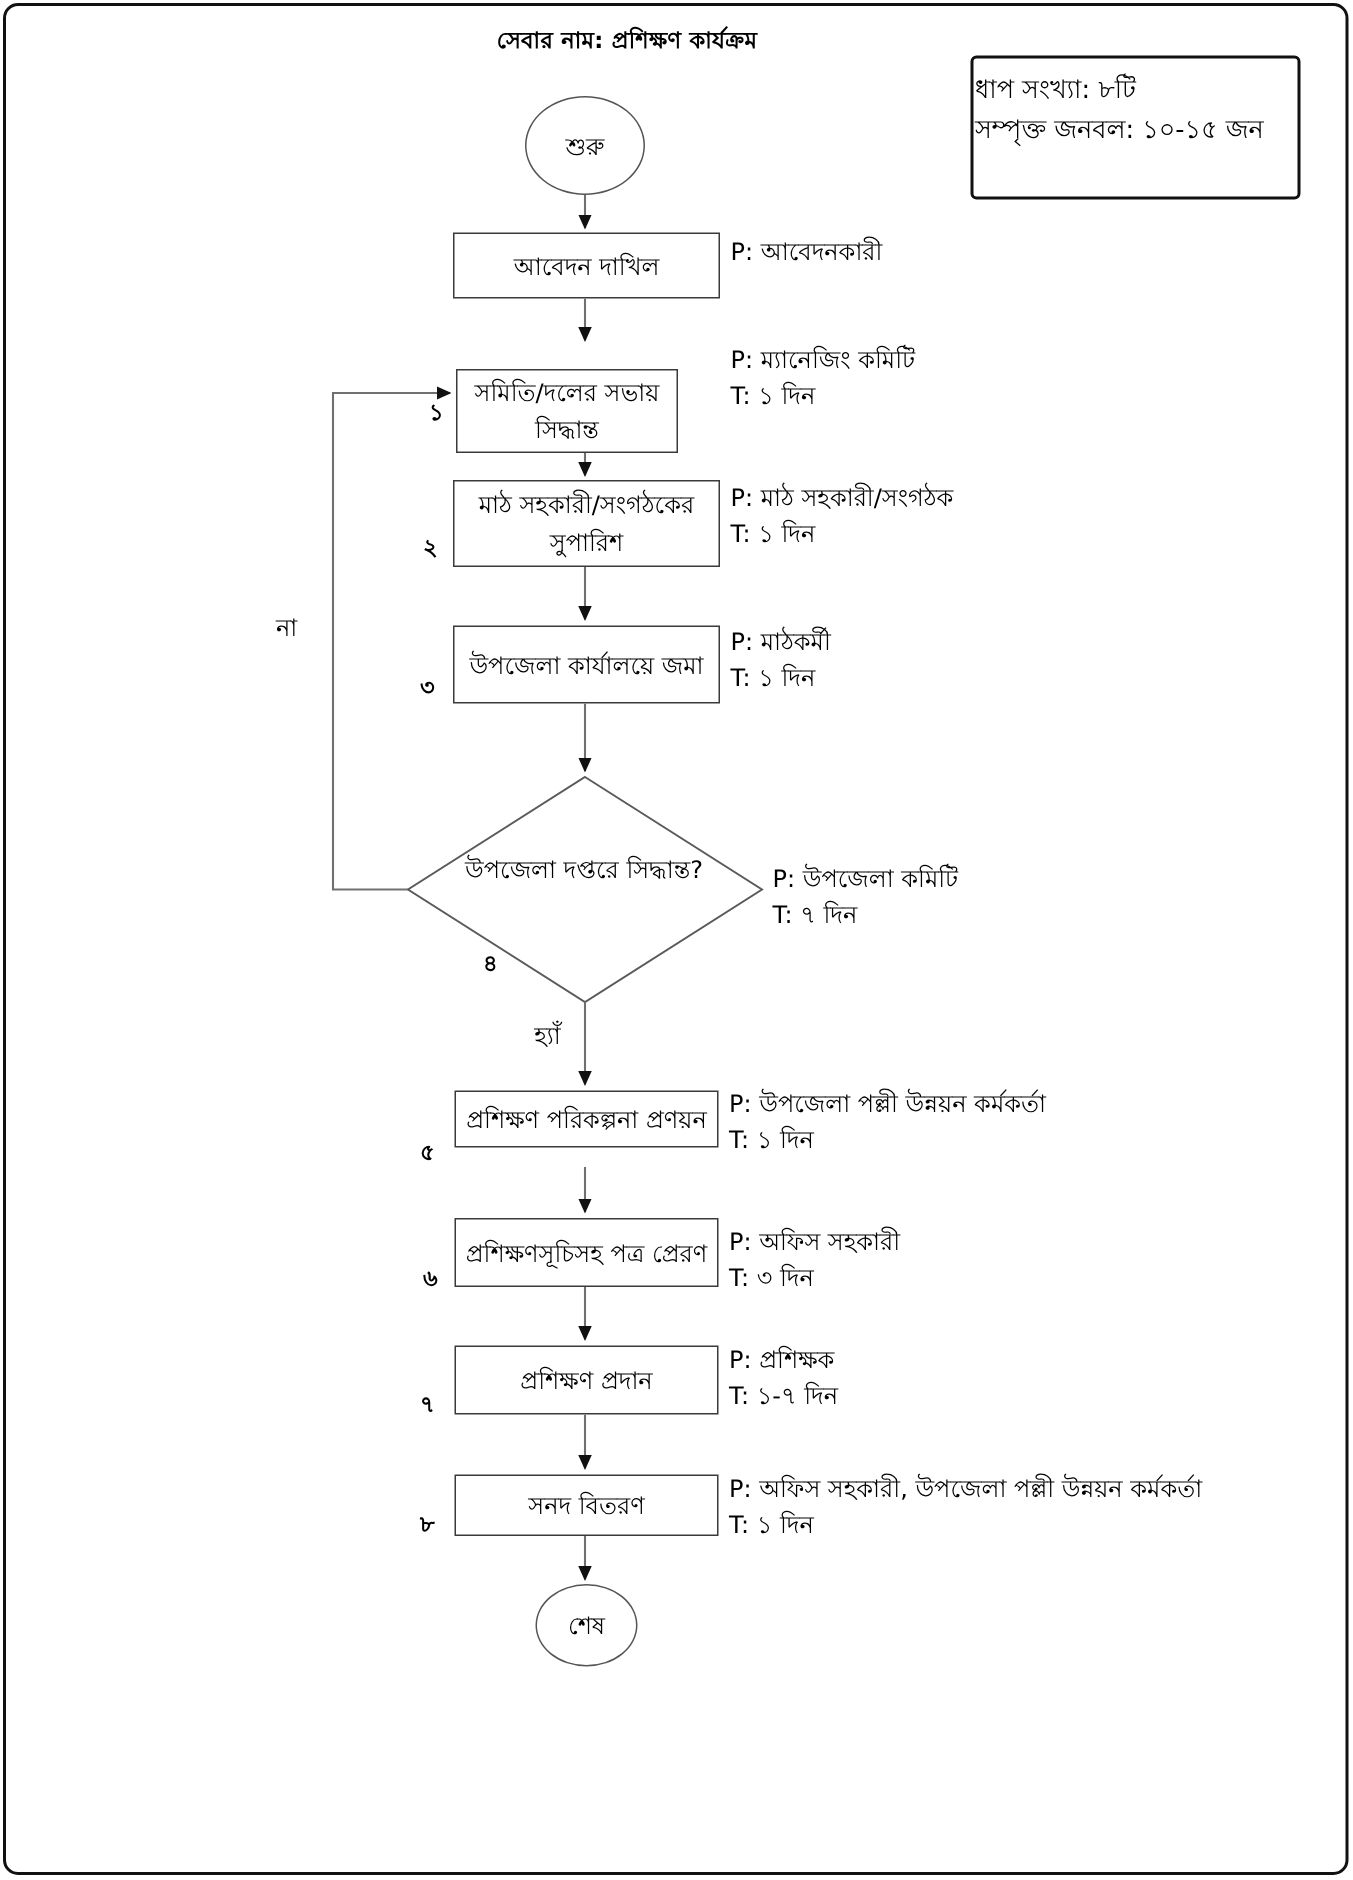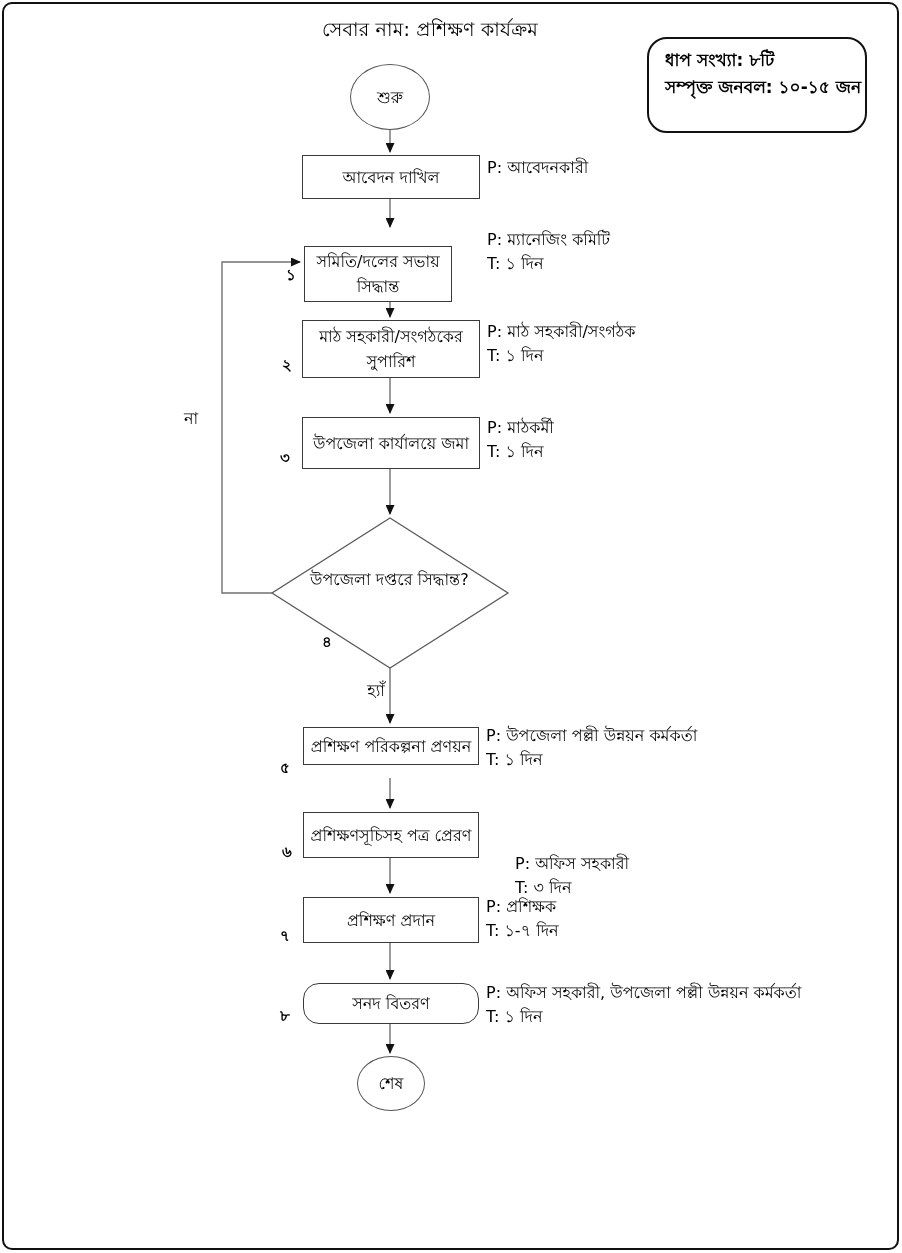--- a/index.html
+++ b/index.html
@@ -6,27 +6,27 @@
   .canvas{
     position:relative;width:902px;height:1253px;background:#fff;overflow:hidden;
     font-family:"DejaVu Sans","Liberation Sans",sans-serif;color:#000;
   }
   .page-border{
     position:absolute;left:2px;top:2px;right:3px;bottom:3px;
     border:2px solid #111;border-radius:10px;pointer-events:none;
   }
   .wires{position:absolute;left:0;top:0;width:902px;height:1253px;}
   .title{
-    position:absolute;left:130px;top:15px;width:600px;text-align:center;
-    font-size:19px;font-weight:normal;letter-spacing:.2px;
+    position:absolute;left:118px;top:15px;width:600px;text-align:center;
+    font-size:15px;font-weight:bold;letter-spacing:.2px;
   }
   .infobox{
     position:absolute;left:647px;top:37px;width:220px;height:96px;
-    border:2px solid #111;border-radius:20px;box-sizing:border-box;
-    padding:8px 0 0 16px;font-size:17px;font-weight:bold;line-height:27px;
+    border:2px solid #111;border-radius:4px;box-sizing:border-box;
+    padding:8px 0 0 1px;font-size:17px;font-weight:normal;line-height:27px;
     background:#fff;
   }
   .node{
     position:absolute;box-sizing:border-box;border:1.5px solid #3a3a3a;background:#fff;
     display:flex;align-items:center;justify-content:center;text-align:center;
     font-size:16px;line-height:25px;padding:2px 6px;
   }
   .term{border-radius:50%;border:1.4px solid #555;}
   .dtext{
     position:absolute;text-align:left;font-size:16px;line-height:27px;
@@ -121,51 +121,55 @@
     <span>উপজেলা কার্যালয়ে জমা</span>
   </div>
   <div class="num" style="left:280px;top:446px;">৩</div>
   <div class="side" style="left:487px;top:416px;">
     <div>P: মাঠকর্মী</div>
     <div>T: ১ দিন</div>
   </div>
 
   <div class="dtext" style="left:310px;top:566px;width:160px;">উপজেলা দপ্তরে সিদ্ধান্ত?</div>
   <div class="num" style="left:322px;top:630px;">৪</div>
-  <div class="branch" style="left:345px;top:678px;width:40px;text-align:right;">হ্যাঁ</div>
+  <div class="side" style="left:515px;top:574px;">
+    <div>P: উপজেলা কমিটি</div>
+    <div>T: ৭ দিন</div>
+  </div>
+  <div class="branch" style="left:345px;top:678px;width:40px;text-align:center;">হ্যাঁ</div>
   <div class="branch" style="left:184px;top:406px;">না</div>
 
   <div class="node" style="left:303px;top:727px;width:176px;height:38px;">
     <span>প্রশিক্ষণ পরিকল্পনা প্রণয়ন</span>
   </div>
   <div class="num" style="left:280px;top:756px;">৫</div>
   <div class="side" style="left:486px;top:724px;">
     <div>P: উপজেলা পল্লী উন্নয়ন কর্মকর্তা</div>
     <div>T: ১ দিন</div>
   </div>
 
   <div class="node" style="left:303px;top:812px;width:176px;height:46px;">
     <span>প্রশিক্ষণসূচিসহ পত্র প্রেরণ</span>
   </div>
   <div class="num" style="left:282px;top:840px;">৬</div>
-  <div class="side" style="left:486px;top:852px;margin-left:29px;">
+  <div class="side" style="left:486px;top:816px;">
     <div>P: অফিস সহকারী</div>
     <div>T: ৩ দিন</div>
   </div>
 
   <div class="node" style="left:303px;top:897px;width:176px;height:46px;">
     <span>প্রশিক্ষণ প্রদান</span>
   </div>
   <div class="num" style="left:280px;top:924px;">৭</div>
   <div class="side" style="left:486px;top:895px;">
     <div>P: প্রশিক্ষক</div>
     <div>T: ১-৭ দিন</div>
   </div>
 
-  <div class="node" style="left:303px;top:983px;width:176px;height:41px;border-radius:16px;">
+  <div class="node" style="left:303px;top:983px;width:176px;height:41px;">
     <span>সনদ বিতরণ</span>
   </div>
   <div class="num" style="left:280px;top:1004px;">৮</div>
   <div class="side" style="left:486px;top:981px;">
     <div>P: অফিস সহকারী, উপজেলা পল্লী উন্নয়ন কর্মকর্তা</div>
     <div>T: ১ দিন</div>
   </div>
 
   <div class="node term" style="left:357px;top:1056px;width:68px;height:55px;">
     <span>শেষ</span>

